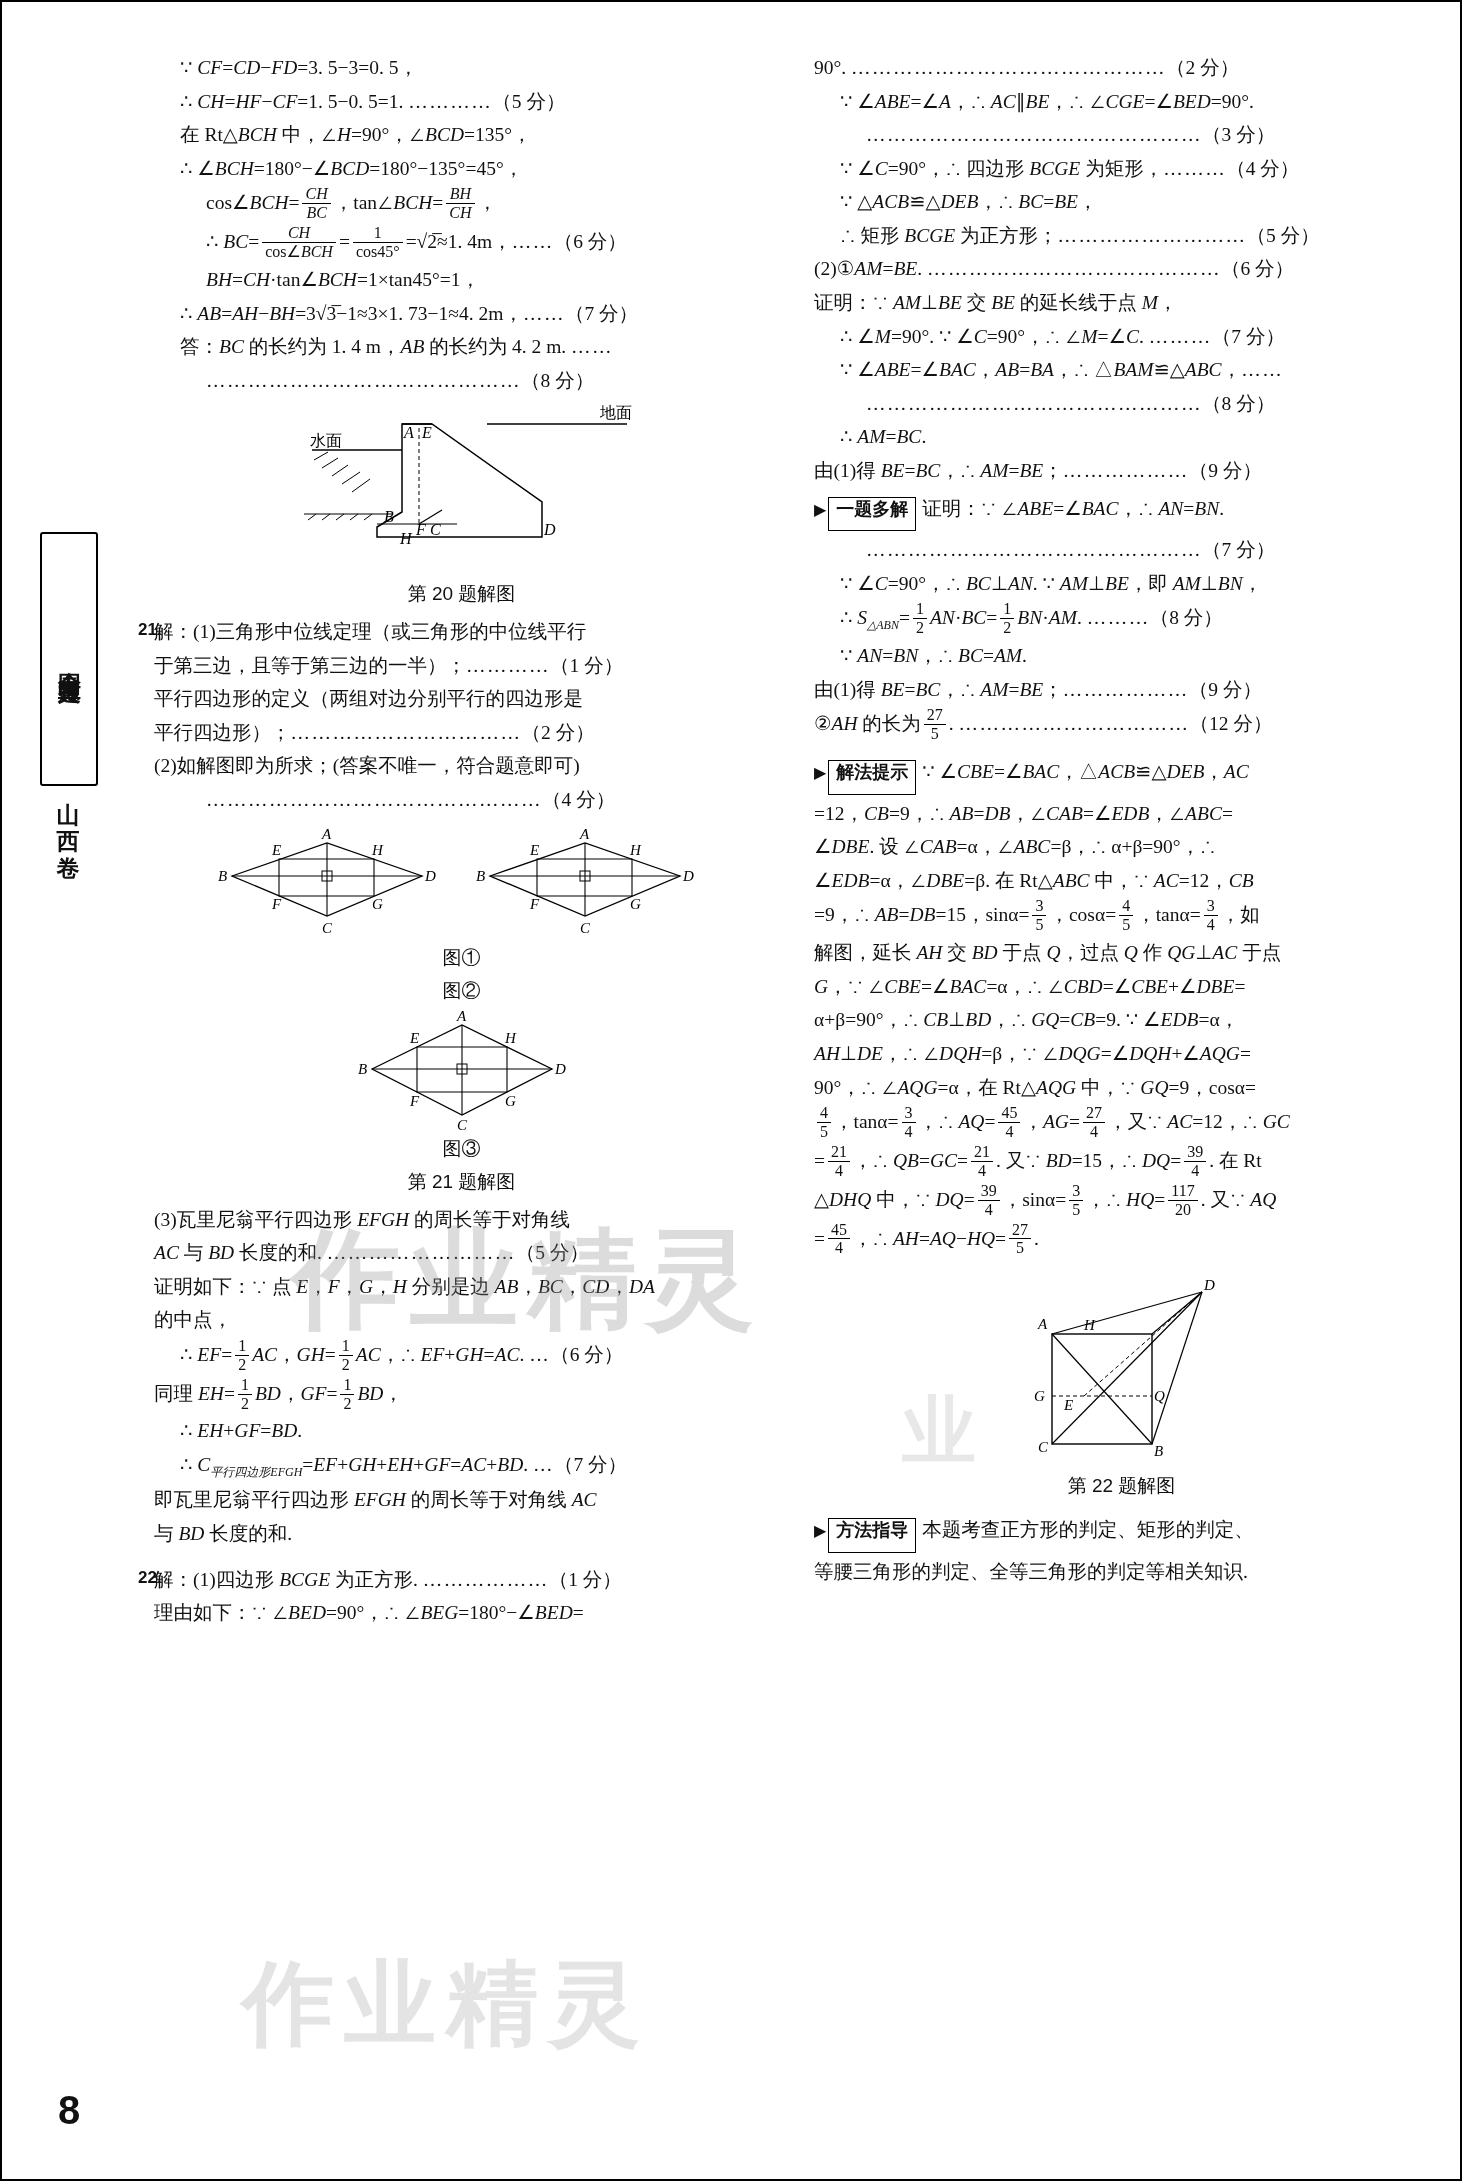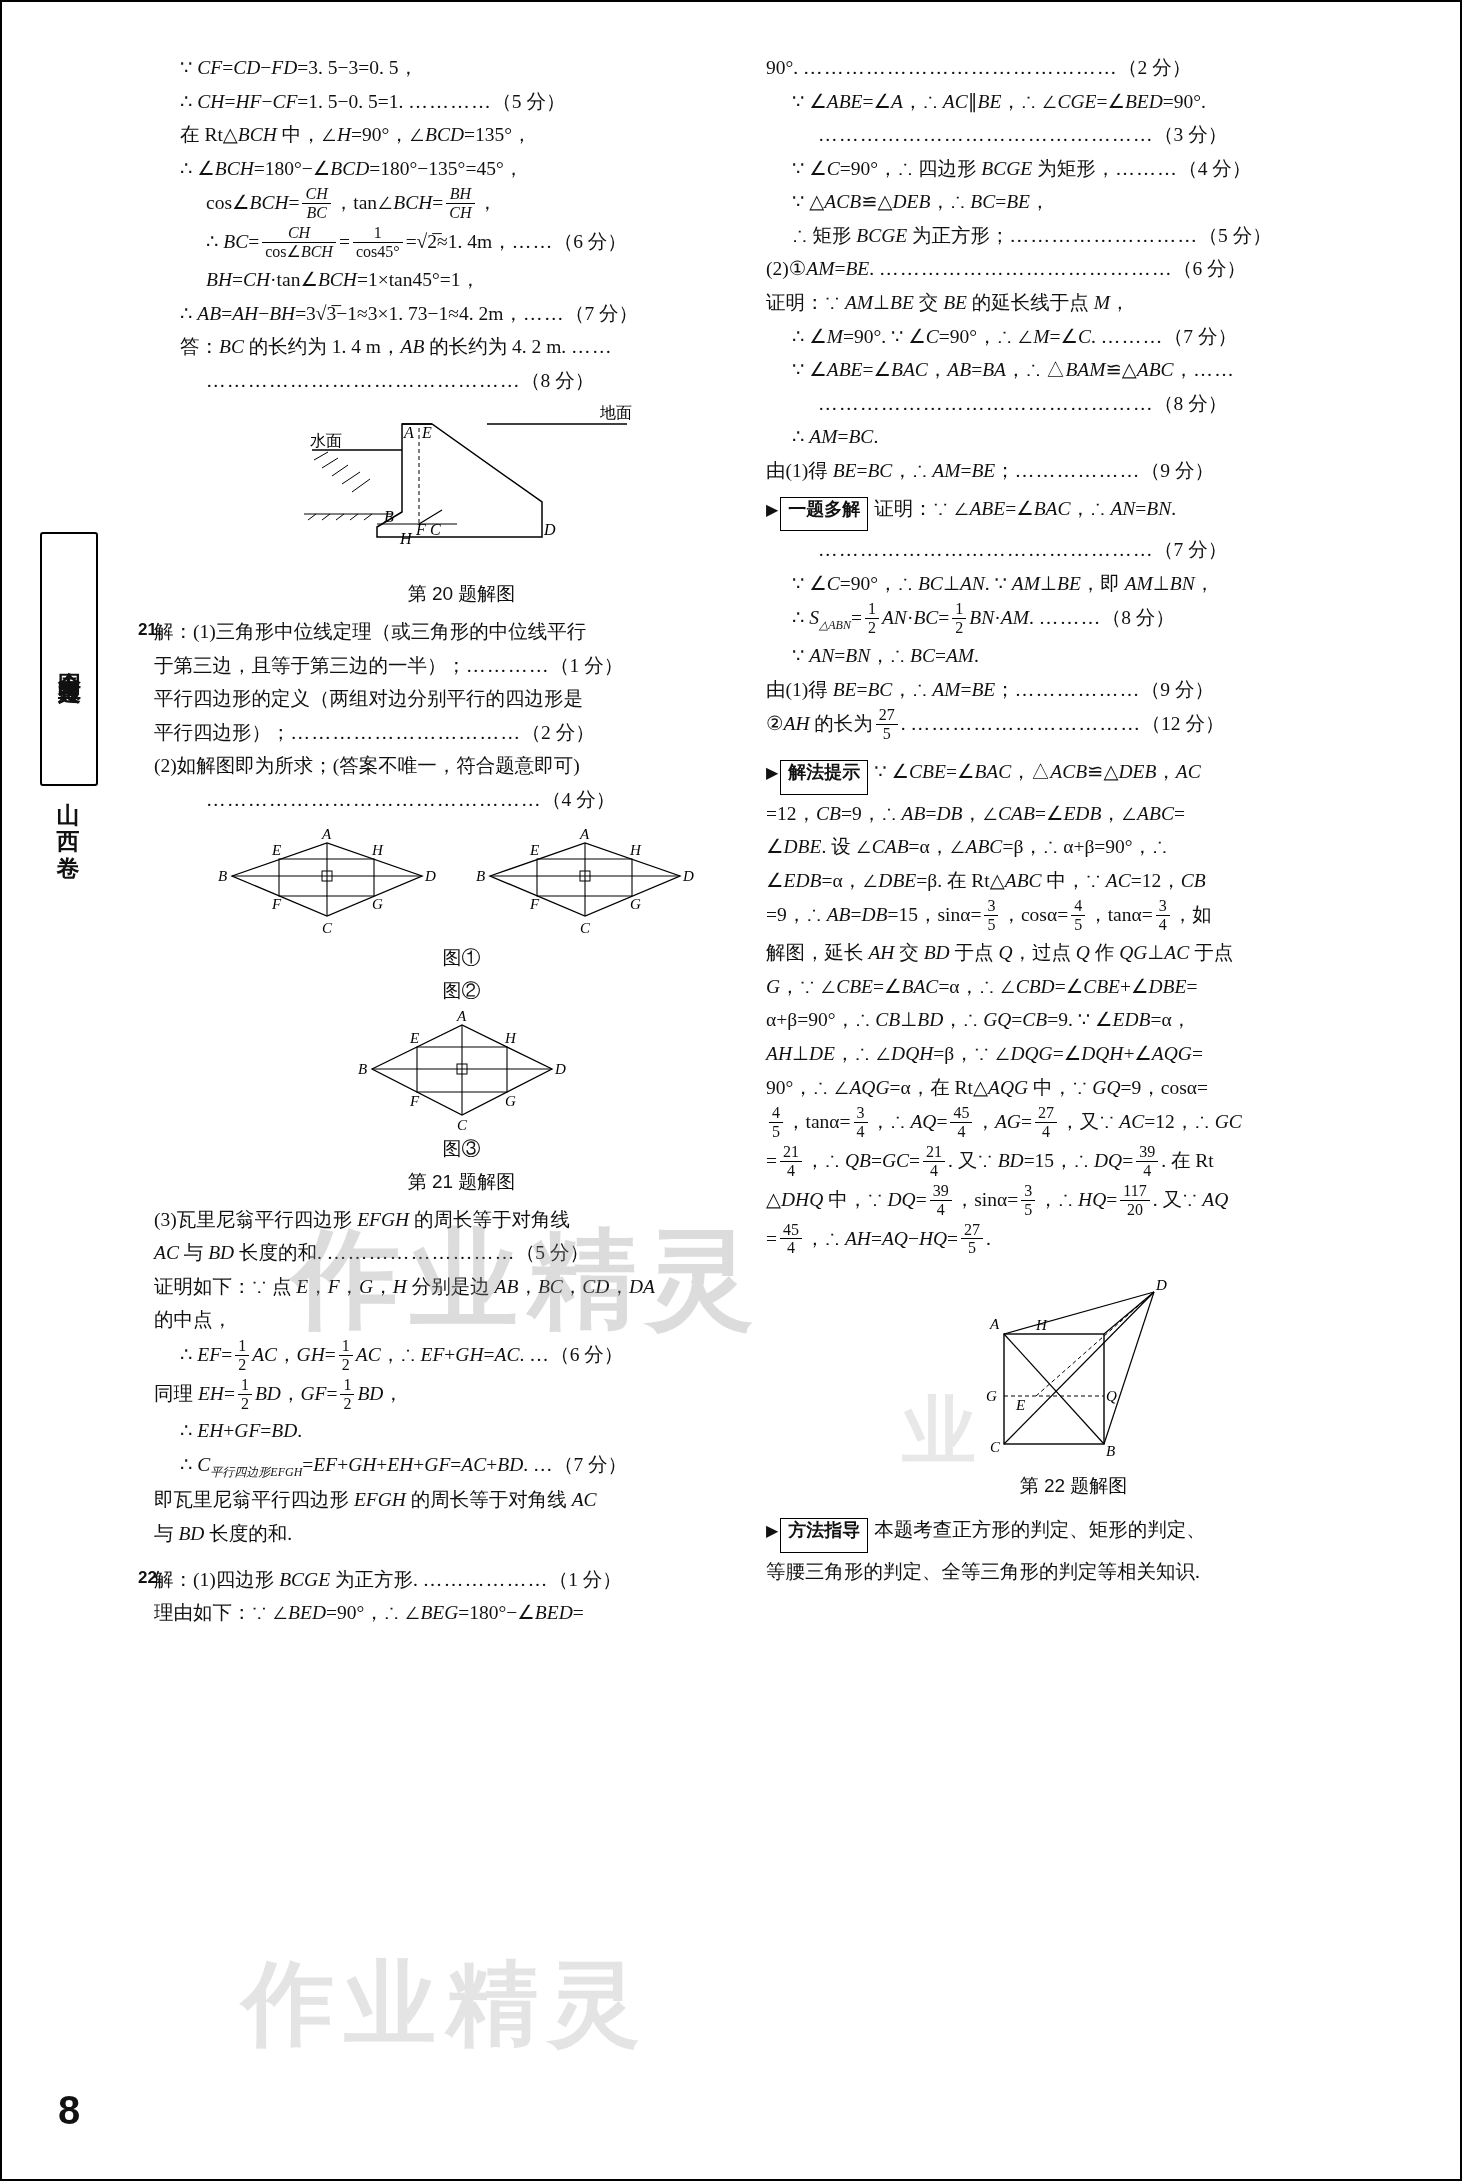--- a/index.html
+++ b/index.html
@@ -47,21 +47,21 @@
     font-family:"Liberation Sans", sans-serif;
   }
   .col{
     position:absolute;
     top:50px;
     width:615px;
     font-size:19.5px;
     line-height:1.62;
   }
   .col-left{ left:152px; }
-  .col-right{ left:764px; }
+  .col-right{ left:812px; }
   p.line{ margin:0 0 2px 0; white-space:nowrap; }
   p.ind1{ text-indent:0; padding-left:26px;}
   p.ind2{ padding-left:52px;}
   .it{ font-style:italic; }
   .dots{ letter-spacing:1.5px; }
   .qnum{
     position:absolute;
     left:-52px;
     font-weight:bold;
     font-family:"Liberation Sans", sans-serif;

